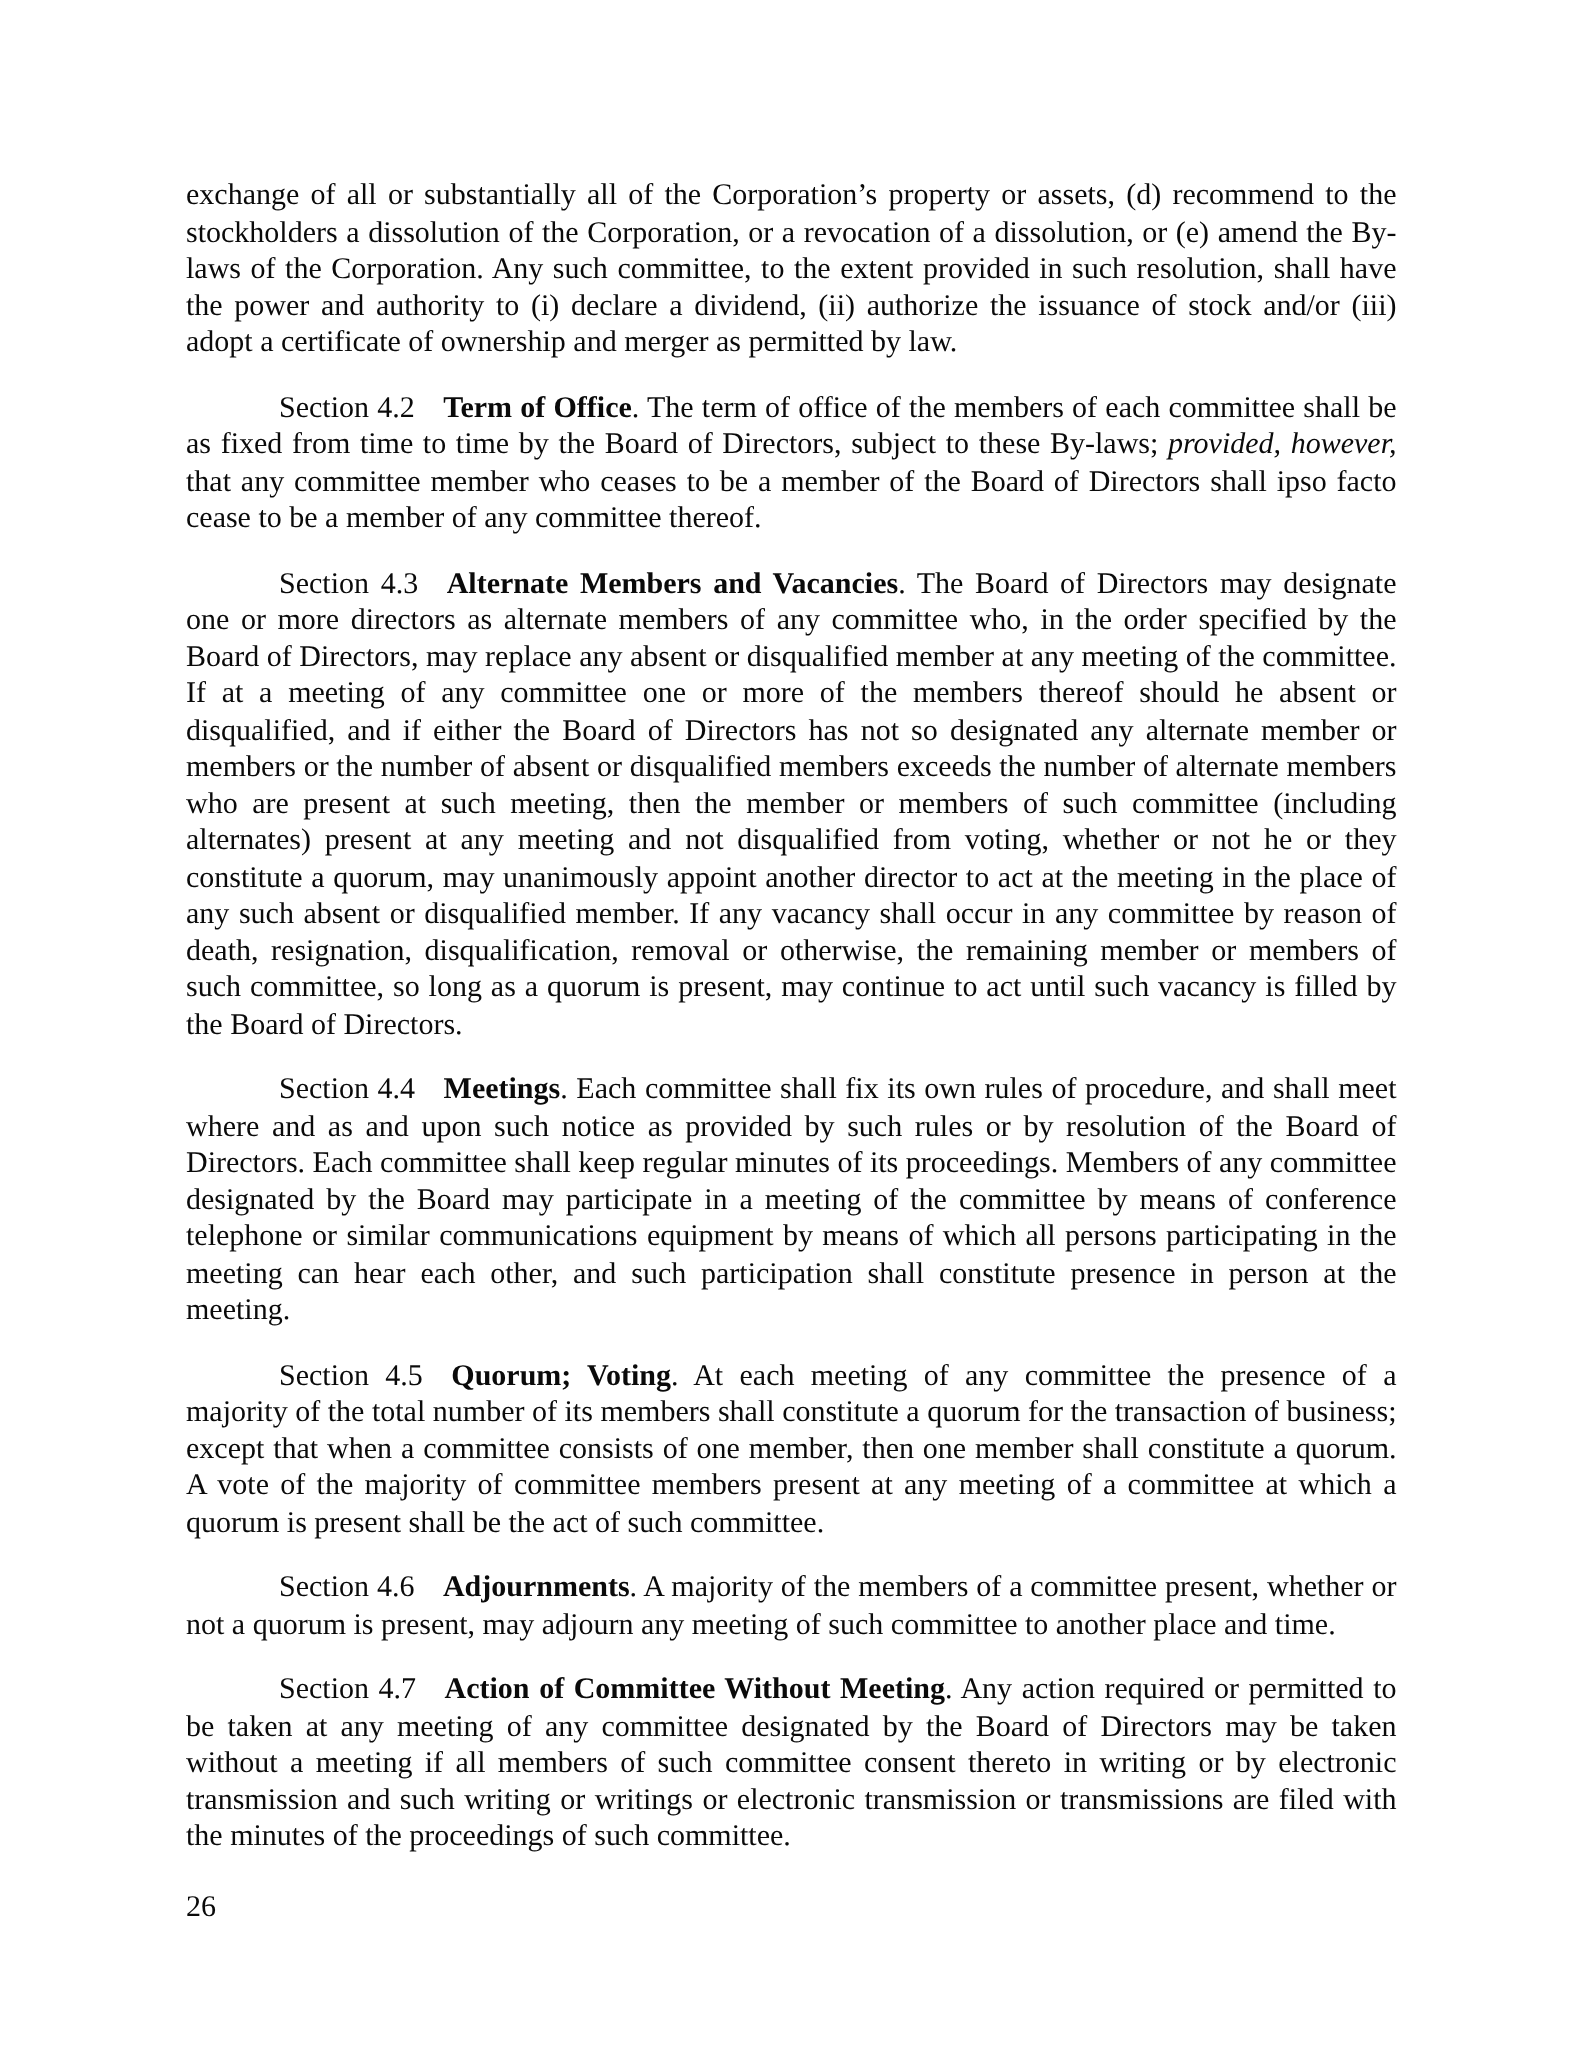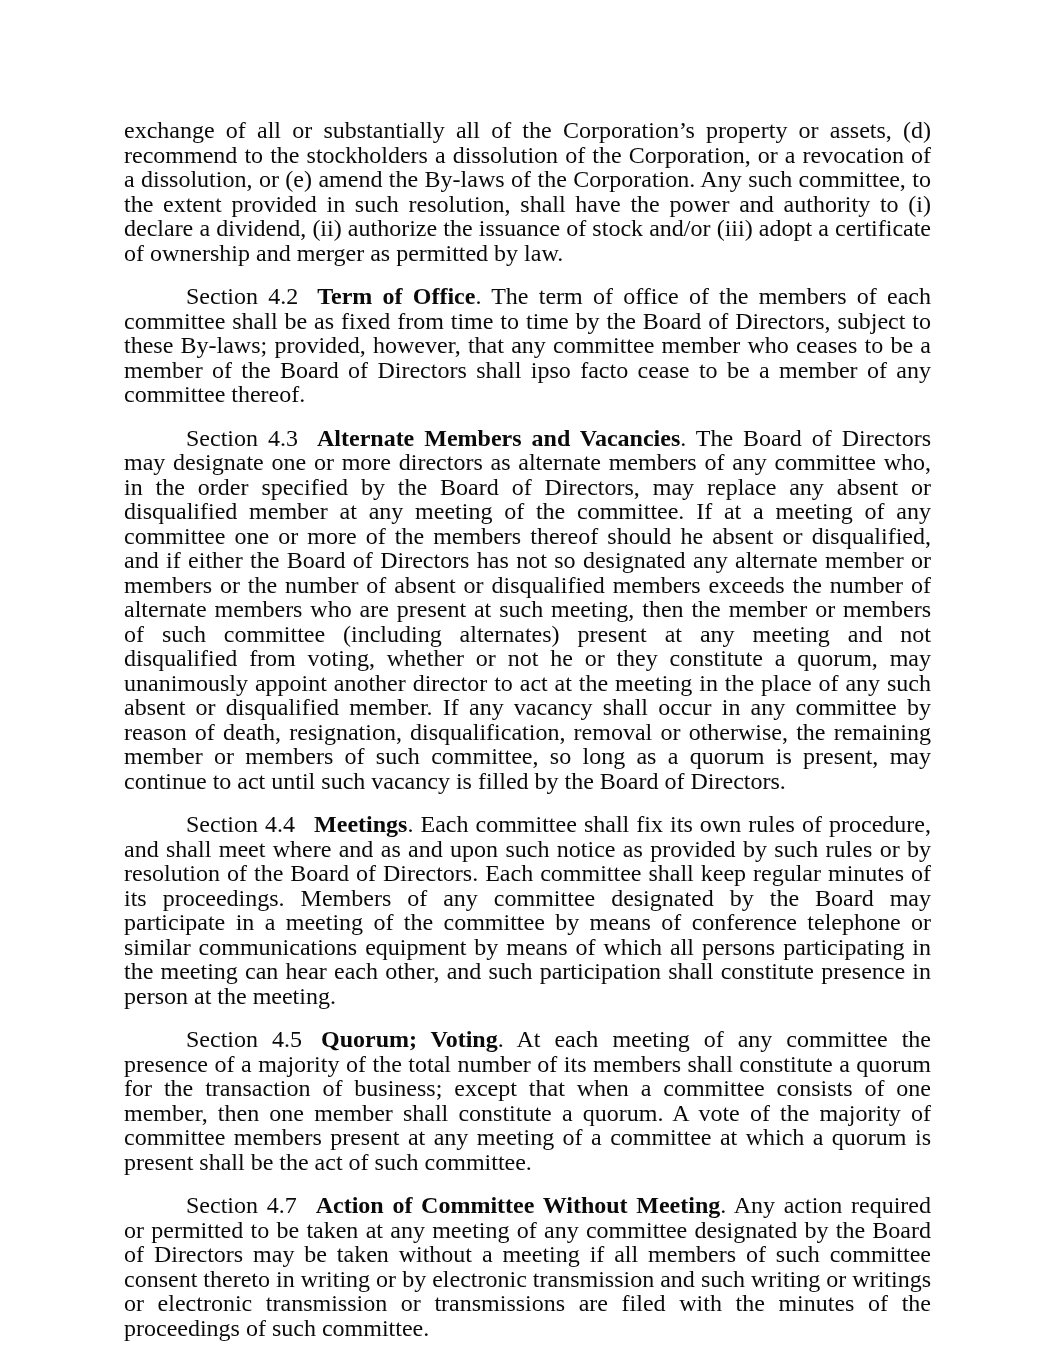--- a/index.html
+++ b/index.html
@@ -9,41 +9,42 @@
   }
   .page {
     position: relative;
     box-sizing: border-box;
     width: 1055px;
     height: 1365px;
     margin: 0 auto;
     background: #ffffff;
     padding: 118px 124px 0 124px;
     font-family: "Liberation Serif", "DejaVu Serif", serif;
-    font-size: 24px;
+    font-size: 20px;
     line-height: 24.5px;
     color: #0a0a0a;
     overflow: hidden;
     border-radius: 15px;
   }
   .para {
     margin: 0 0 19px 0;
     text-align: justify;
   }
   .para.indent {
     text-indent: 62px;
   }
   .sec-label {
     font-weight: normal;
   }
   .sec-title {
     font-weight: bold;
     margin-left: 19px;
   }
   .sec-italic {
+    font-style: italic;
   }
   .page-number {
     margin-top: 22px;
     text-align: left;
   }
 </style>
 </head>
 <body>
 
 <div class="page">
@@ -51,18 +52,19 @@
   <p class="para"><span>exchange of all or substantially all of the Corporation’s property or assets, (d) recommend to the stockholders a dissolution of the Corporation, or a revocation of a dissolution, or (e) amend the By-laws of the Corporation. Any such committee, to the extent provided in such resolution, shall have the power and authority to (i) declare a dividend, (ii) authorize the issuance of stock and/or (iii) adopt a certificate of ownership and merger as permitted by law.</span></p>
 
   <p class="para indent"><span class="sec-label">Section 4.2</span><span class="sec-title">Term of Office</span><span>. The term of office of the members of each committee shall be as fixed from time to time by the Board of Directors, subject to these By-laws; </span><span class="sec-italic">provided, however,</span><span> that any committee member who ceases to be a member of the Board of Directors shall ipso facto cease to be a member of any committee thereof.</span></p>
 
   <p class="para indent"><span class="sec-label">Section 4.3</span><span class="sec-title">Alternate Members and Vacancies</span><span>. The Board of Directors may designate one or more directors as alternate members of any committee who, in the order specified by the Board of Directors, may replace any absent or disqualified member at any meeting of the committee. If at a meeting of any committee one or more of the members thereof should he absent or disqualified, and if either the Board of Directors has not so designated any alternate member or members or the number of absent or disqualified members exceeds the number of alternate members who are present at such meeting, then the member or members of such committee (including alternates) present at any meeting and not disqualified from voting, whether or not he or they constitute a quorum, may unanimously appoint another director to act at the meeting in the place of any such absent or disqualified member. If any vacancy shall occur in any committee by reason of death, resignation, disqualification, removal or otherwise, the remaining member or members of such committee, so long as a quorum is present, may continue to act until such vacancy is filled by the Board of Directors.</span></p>
 
   <p class="para indent"><span class="sec-label">Section 4.4</span><span class="sec-title">Meetings</span><span>. Each committee shall fix its own rules of procedure, and shall meet where and as and upon such notice as provided by such rules or by resolution of the Board of Directors. Each committee shall keep regular minutes of its proceedings. Members of any committee designated by the Board may participate in a meeting of the committee by means of conference telephone or similar communications equipment by means of which all persons participating in the meeting can hear each other, and such participation shall constitute presence in person at the meeting.</span></p>
 
   <p class="para indent"><span class="sec-label">Section 4.5</span><span class="sec-title">Quorum; Voting</span><span>. At each meeting of any committee the presence of a majority of the total number of its members shall constitute a quorum for the transaction of business; except that when a committee consists of one member, then one member shall constitute a quorum. A vote of the majority of committee members present at any meeting of a committee at which a quorum is present shall be the act of such committee.</span></p>
 
+  <p class="para indent"><span class="sec-label">Section 4.6</span><span class="sec-title">Adjournments</span><span>. A majority of the members of a committee present, whether or not a quorum is present, may adjourn any meeting of such committee to another place and time.</span></p>
 
   <p class="para indent"><span class="sec-label">Section 4.7</span><span class="sec-title">Action of Committee Without Meeting</span><span>. Any action required or permitted to be taken at any meeting of any committee designated by the Board of Directors may be taken without a meeting if all members of such committee consent thereto in writing or by electronic transmission and such writing or writings or electronic transmission or transmissions are filed with the minutes of the proceedings of such committee.</span></p>
 
   <div class="page-number">26</div>
 
 </div>
 
 </body></html>

